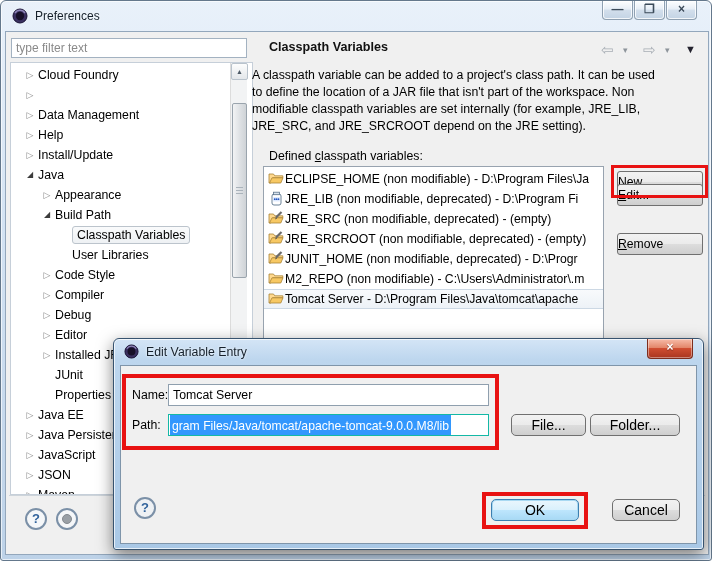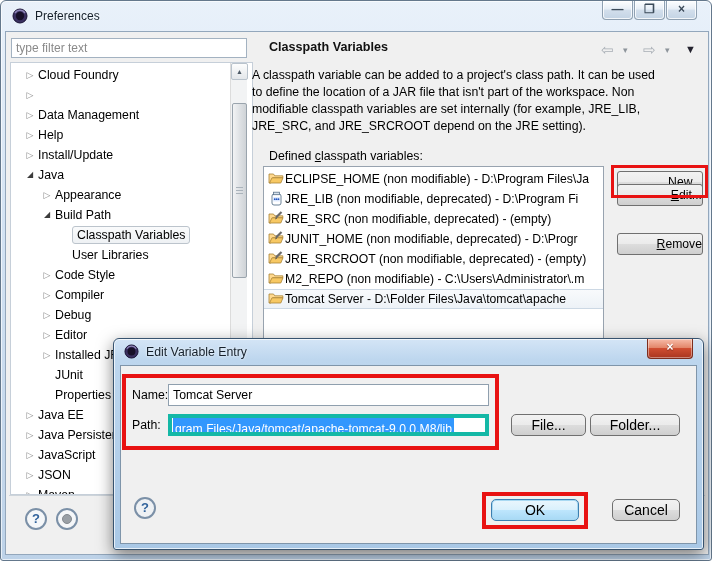--- a/index.html
+++ b/index.html
@@ -80,21 +80,21 @@
     position:absolute; left:262px; top:165px; width:341px; height:200px;
     background:#fff; border:1px solid #98a3af; overflow:hidden; padding-top:2px;
   }
   .vrow { height:20px; display:flex; align-items:center; padding:0 2px 0 3px;
     white-space:nowrap; overflow:hidden; font-size:12.2px; }
   .vrow .vicon { flex:0 0 18px; height:16px; }
   .vrow.sel { background:linear-gradient(180deg,#f8fafc,#edf2f7);
     border-top:1px solid #ccd8e4; border-bottom:1px solid #ccd8e4; height:20px; }
   
   .btn {
-    position:absolute; height:22px; text-align:right;
+    position:absolute; height:22px; text-align:left;
     border:1px solid #707070; border-radius:3px; font-size:12.2px; line-height:20px;
     background:linear-gradient(180deg,#f2f2f2 0%,#ebebeb 50%,#dddddd 50%,#cfcfcf 100%);
     color:#000; cursor:default;
   }
   .btn-new { left:616px; top:170px; width:86px; }
   .btn-edit { left:616px; top:183px; width:86px; }
   .btn-remove { left:616px; top:232px; width:86px; }
   
   .ann { position:absolute; border:3px solid #e81212; pointer-events:none; z-index:60; }
   .ann4 { border-width:4px; }
@@ -127,21 +127,21 @@
   .dlg-panel {
     position:absolute; left:6px; top:26px; width:577px; height:179px;
     background:#f0f0f0; border:1px solid #7f95aa;
   }
   .fld-label { position:absolute; font-size:12.3px; color:#000; }
   .text-input {
     position:absolute; height:22px; border:1px solid #8f9fae; background:#fff;
     font-family:"Liberation Sans",sans-serif; font-size:12.3px; padding:0 4px; color:#000;
   }
   .path-input {
-    position:absolute; height:22px; border:4px solid #14b8a6; background:#fff;
+    position:absolute; height:22px; border:1px solid #14b8a6; background:#fff;
     overflow:hidden; line-height:20px; padding:0 1px;
   }
   .path-sel { display:inline-block; background:#3297fd; color:#fff; font-size:12.2px;
     padding:1px 2px; white-space:nowrap; }
   .dbtn { position:absolute; height:22px; text-align:center; line-height:20px;
     border:1px solid #707070; border-radius:5px; font-size:14px;
     background:linear-gradient(180deg,#f2f2f2 0%,#ebebeb 50%,#dddddd 50%,#cfcfcf 100%); }
   .dbtn.default {
     border:1px solid #3c7fb1;
     background:linear-gradient(180deg,#eaf6fd 0%,#d9f0fc 50%,#bee6fd 50%,#a7d9f5 100%);
@@ -331,39 +331,39 @@
     <div class="vrow">
         <svg class="vicon" viewBox="0 0 16 16">
           <use href="#ic-folder-dep"></use>
         </svg>
         <span>JRE_SRC (non modifiable, deprecated) - (empty)</span>
       </div>
     <div class="vrow">
         <svg class="vicon" viewBox="0 0 16 16">
           <use href="#ic-folder-dep"></use>
         </svg>
+        <span>JRE_SRCROOT (non modifiable, deprecated) - (empty)</span>
+      </div>
+    <div class="vrow">
+        <svg class="vicon" viewBox="0 0 16 16">
+          <use href="#ic-folder-dep"></use>
+        </svg>
         <span>JUNIT_HOME (non modifiable, deprecated) - D:\Progr</span>
       </div>
     <div class="vrow">
         <svg class="vicon" viewBox="0 0 16 16">
-          <use href="#ic-folder-dep"></use>
-        </svg>
-        <span>JRE_SRCROOT (non modifiable, deprecated) - (empty)</span>
-      </div>
-    <div class="vrow">
-        <svg class="vicon" viewBox="0 0 16 16">
           <use href="#ic-folder-open"></use>
         </svg>
         <span>M2_REPO (non modifiable) - C:\Users\Administrator\.m</span>
       </div>
     <div class="vrow sel">
         <svg class="vicon" viewBox="0 0 16 16">
           <use href="#ic-folder-open"></use>
         </svg>
-        <span>Tomcat Server - D:\Folder Files\Java\tomcat\apache</span>
+        <span>Tomcat Server - D:\Program Files\Java\tomcat\apache</span>
       </div>
   </div>
 
   <div class="btn btn-new"><u>N</u>ew...</div>
   <div class="btn btn-edit"><u>E</u>dit...</div>
   <div class="btn btn-remove"><u>R</u>emove</div>
   <div class="ann ann-new"></div>
 
   <div class="sep"></div>
   <div class="circle-btn" style="left:24px; top:507px"><span>?</span></div>

